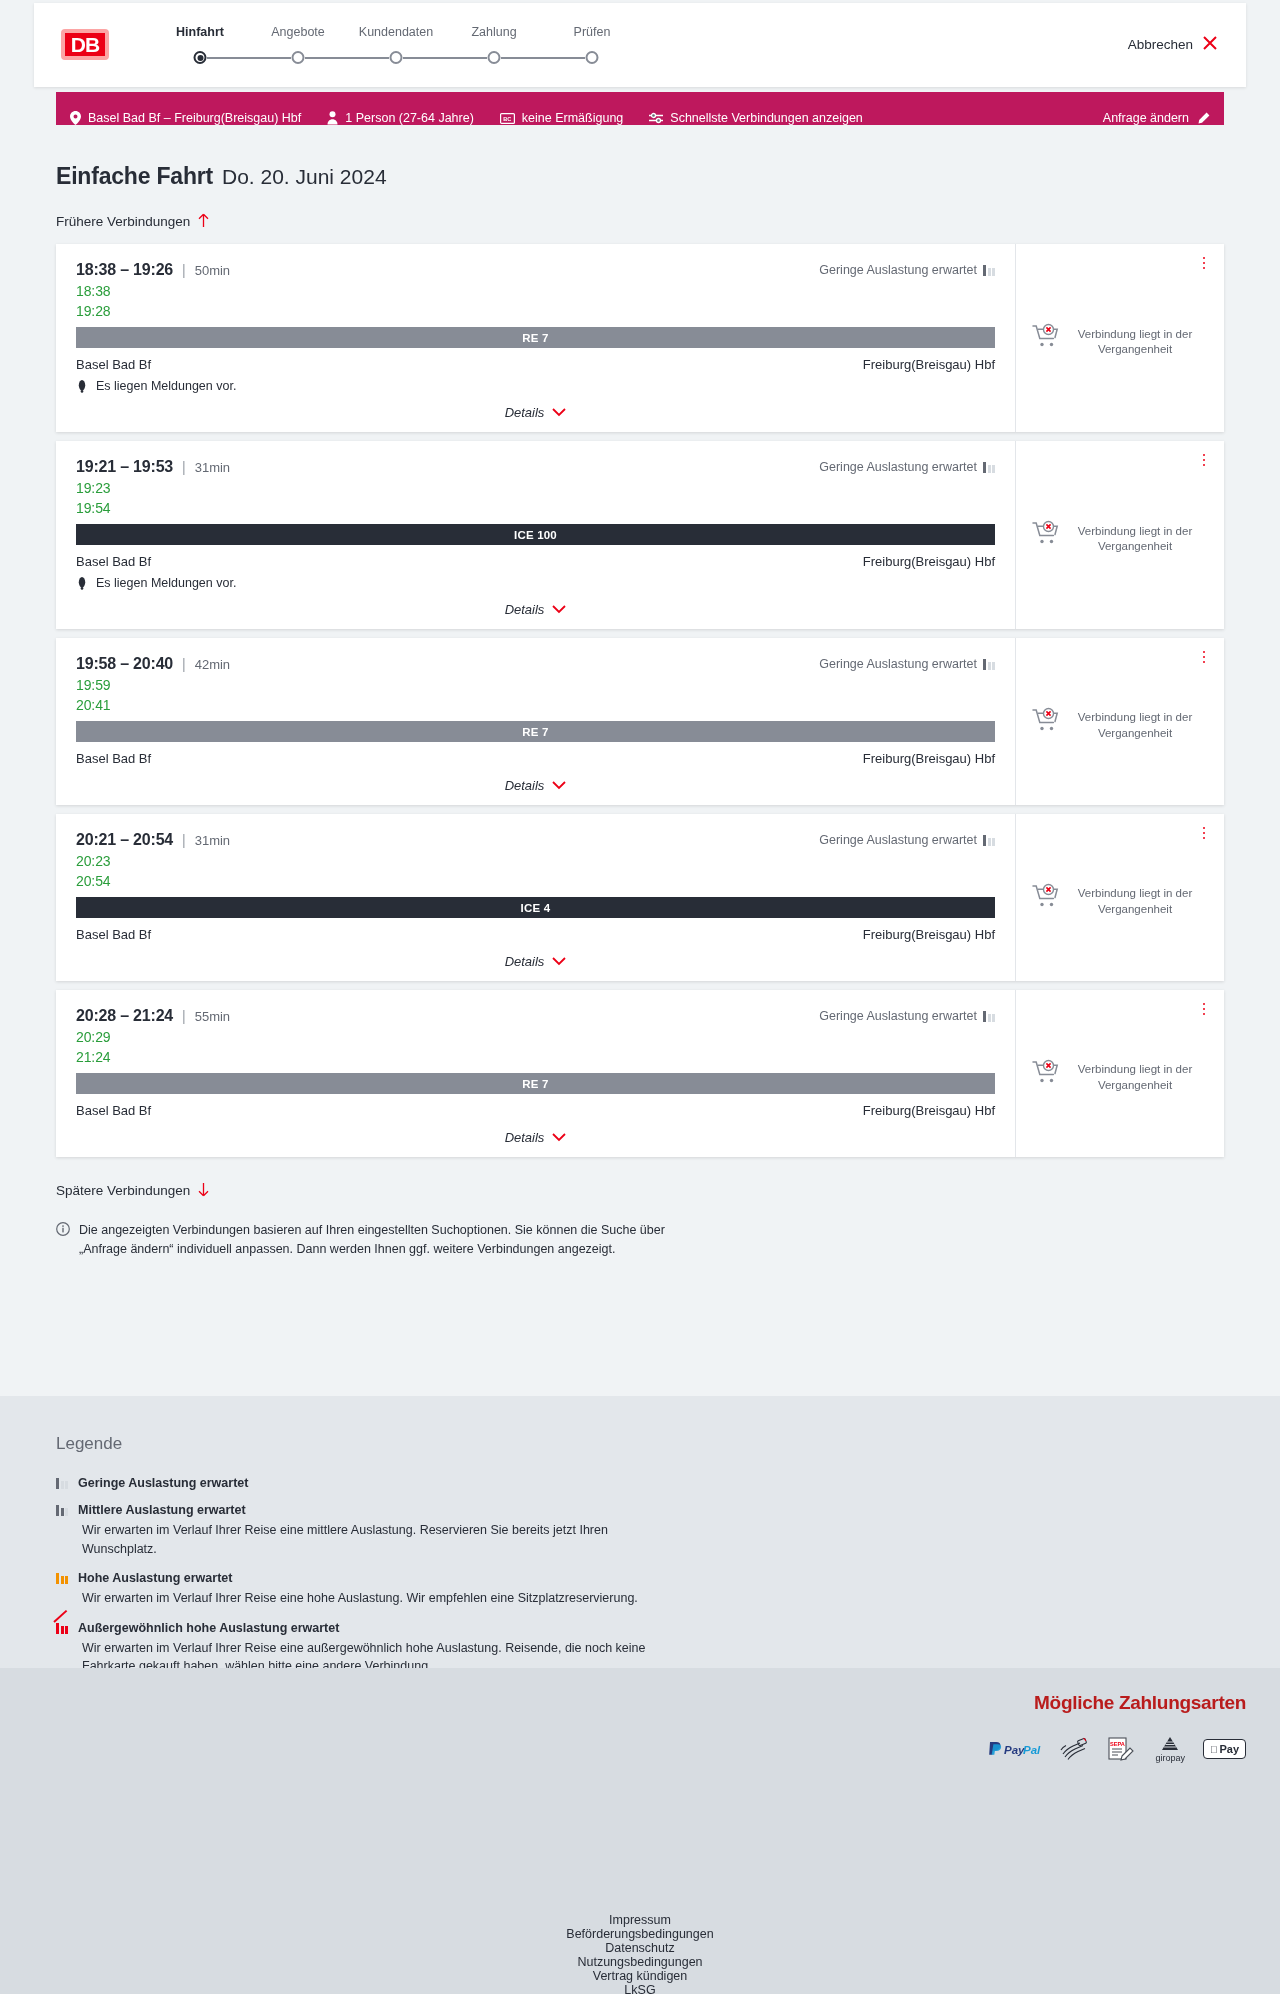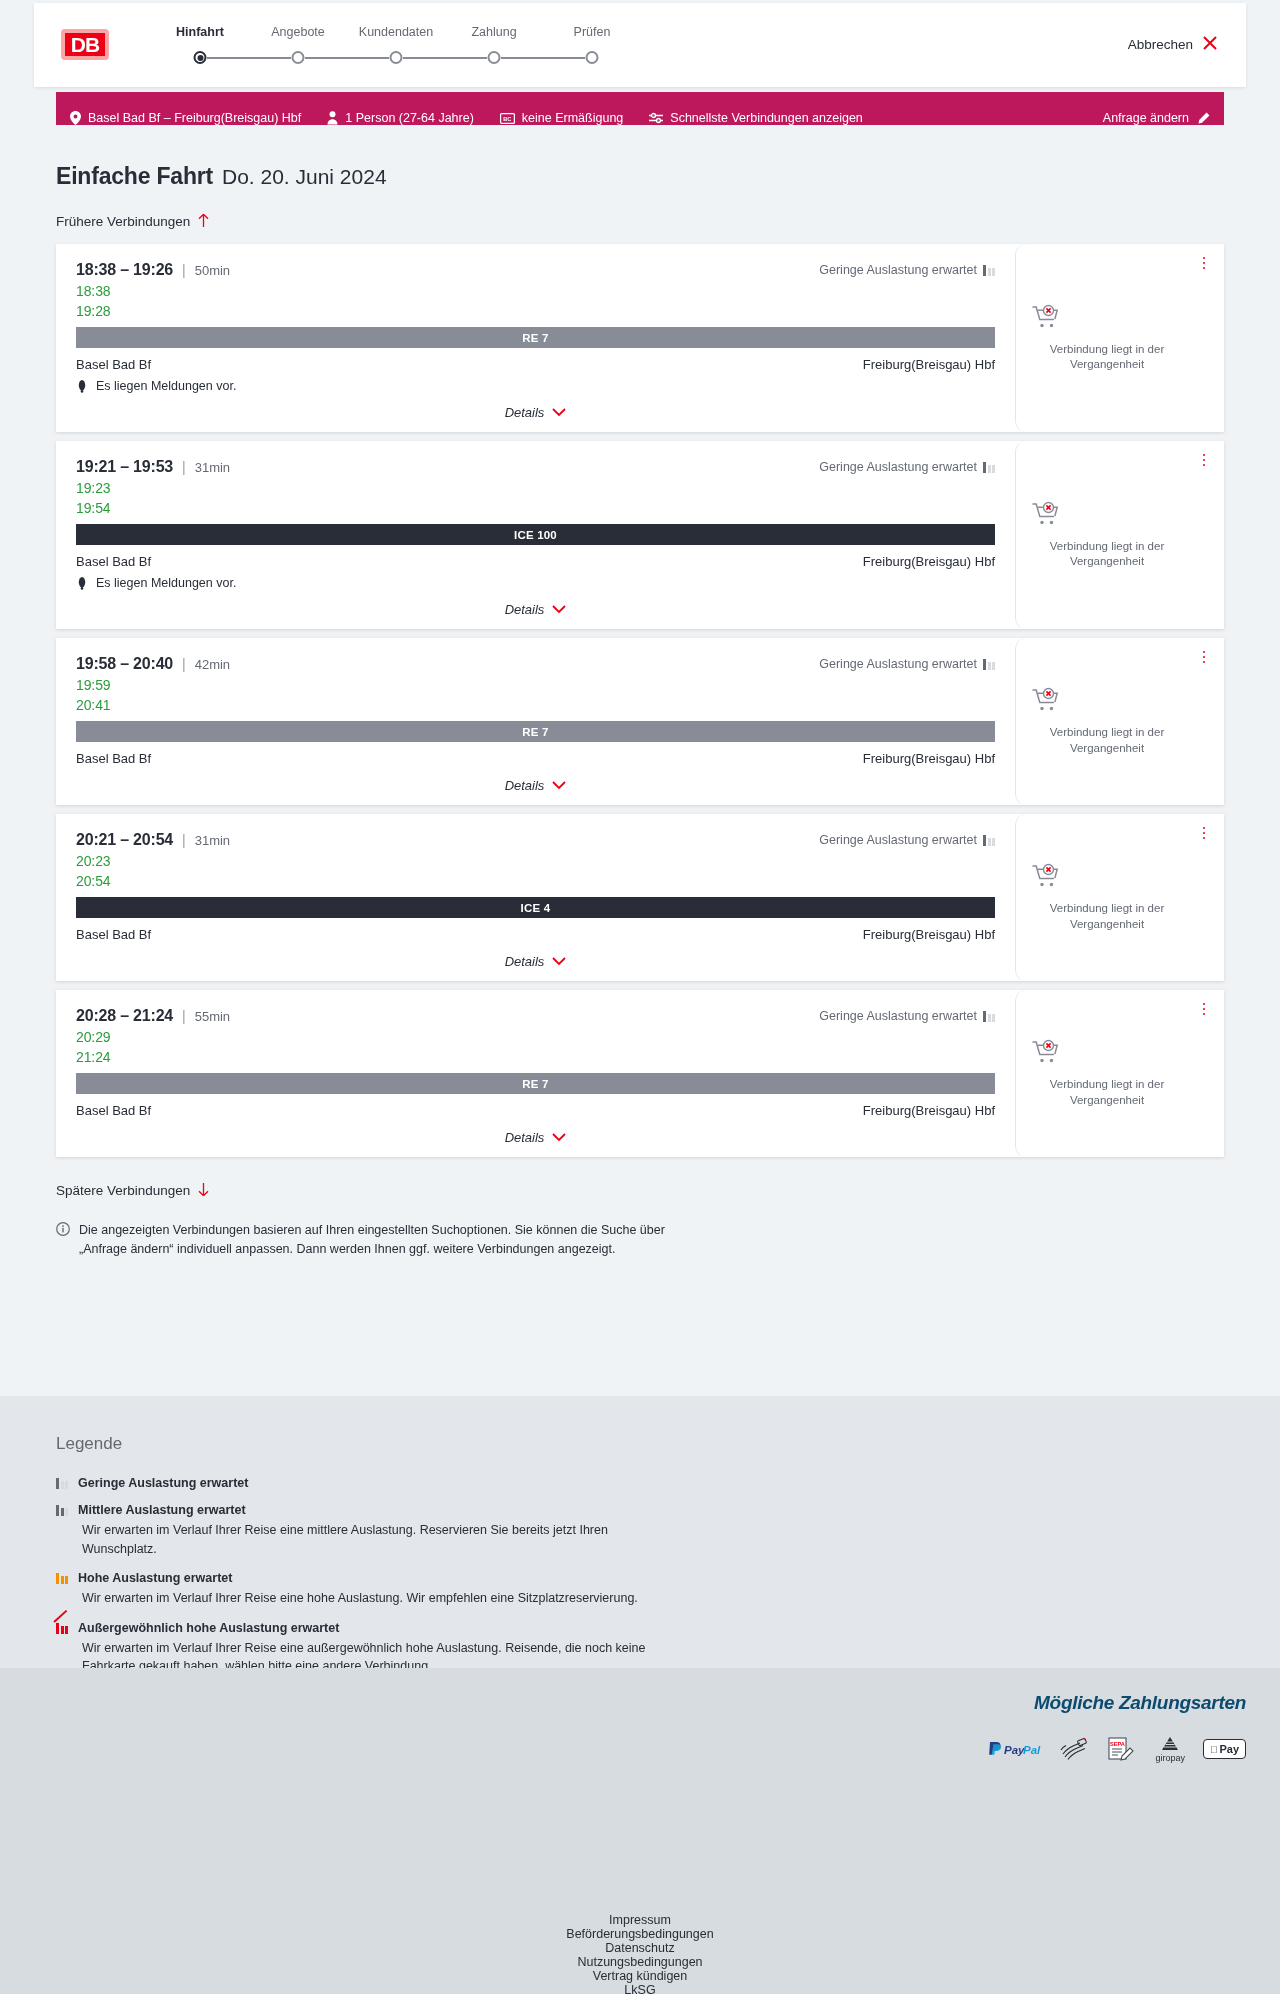--- a/index.html
+++ b/index.html
@@ -95,23 +95,22 @@
     display:flex; background:#fff;
     box-shadow:0 1px 3px rgba(0,0,0,.12);
     margin-bottom:9px;
     min-height:146px;
   }
   .conn-left { flex:1 1 auto; padding:17px 20px 12px 20px; position:relative; }
   .conn-right {
     width:209px; flex:0 0 209px;
     border-left:1px solid #e3e6ea;
     position:relative;
-    display:flex; flex-direction:column; align-items:flex-start; justify-content:center;
+    display:flex; flex-direction:row; align-items:center; justify-content:center;
     padding:10px 16px;
-    border-radius:11px;
   }
   .row-top { display:flex; align-items:center; }
   .times-main { font-size:16px; font-weight:bold; color:#282d37; letter-spacing:-.2px; }
   .pipe { color:#9aa0a8; margin:0 9px; font-size:14px; }
   .dur { font-size:13px; color:#646973; }
   .util {
     margin-left:auto; display:flex; align-items:center; gap:6px;
     font-size:12.5px; color:#646973;
   }
   .bars { display:inline-flex; align-items:flex-end; gap:1.5px; height:12px; }
@@ -188,21 +187,21 @@
     content:""; position:absolute; left:-2px; top:-1px; width:17px; height:2px;
     background:#ec0016; transform:rotate(-42deg); transform-origin:left center;
   }
 
   
   .footer {
     position:absolute; left:0; top:1668px; width:1280px; height:326px;
     background:#d7dce1;
   }
   .pay-block { position:absolute; right:34px; top:24px; text-align:right; }
-  .pay-title { font-size:19px; font-weight:bold; color:#0c4a6e; letter-spacing:-.3px;font-style:italic; }
+  .pay-title { font-size:19px; font-weight:bold; color:#b91c1c; letter-spacing:-.3px; }
   .pay-icons { margin-top:22px; display:flex; align-items:center; gap:18px; justify-content:flex-end; }
   .pay-ic { height:26px; display:flex; align-items:center; justify-content:center; }
 
   .giro { display:flex; flex-direction:column; align-items:center; gap:1px; }
   .giro-text { font-size:9px; color:#282d37; }
 
   .apay { border:1.3px solid #282d37; border-radius:4px; padding:3px 6px; display:flex; align-items:center; gap:2px; background:#fff; }
   .apay .ap-logo { font-size:10px; color:#282d37; }
   .apay .ap-text { font-size:11px; font-weight:bold; color:#282d37; }
 

